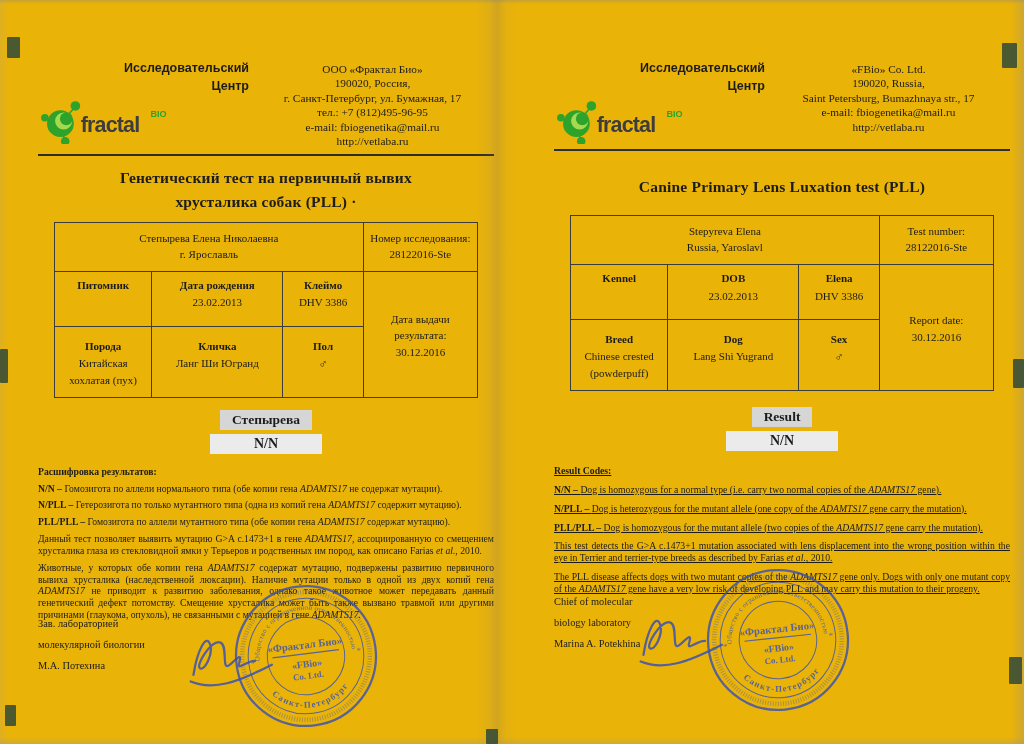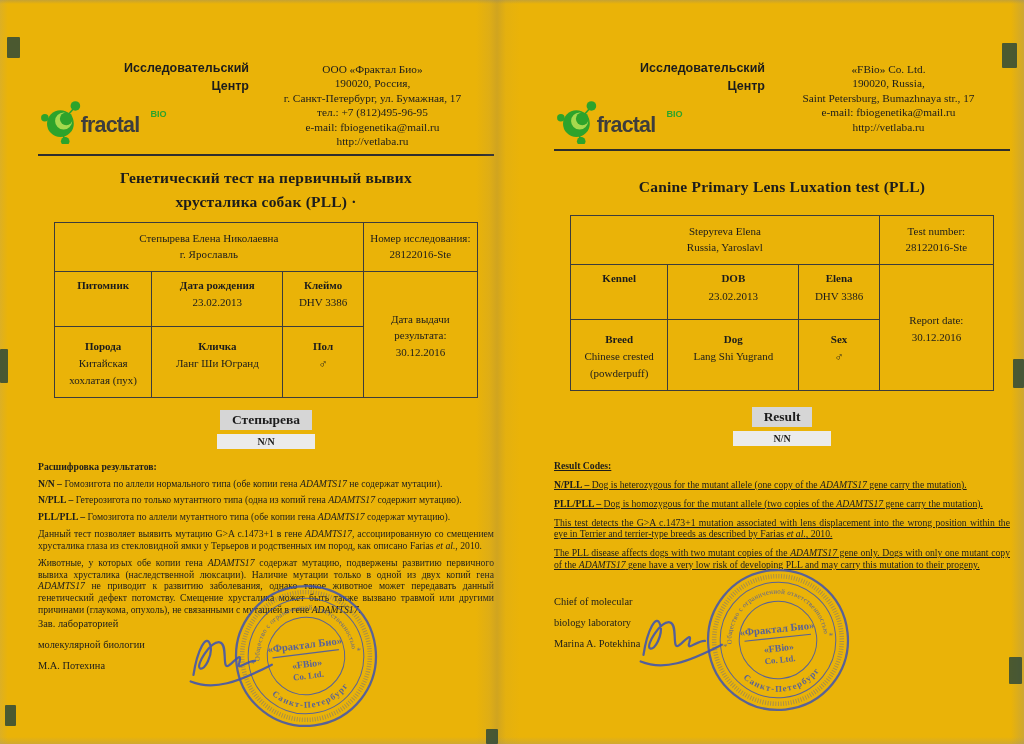--- a/index.html
+++ b/index.html
@@ -51,22 +51,22 @@
   .r2 td{height:46px;vertical-align:top;padding-top:5px;line-height:1.6;}
   .r3 td{height:56px;vertical-align:top;padding-top:11px;line-height:1.55;}
   .info .lbl{font-weight:bold;}
   .info .rpt{vertical-align:middle;line-height:1.5;}
   .sexv{font-size:12px;}
 
   
   .result{text-align:center;margin:12px auto 0;width:140px;}
   .result-label{display:inline-block;background:#d6d6d6;font-weight:bold;font-size:13.5px;
     padding:2px 12px;}
-  .result-value{background:#ebebeb;font-weight:bold;font-size:10px;padding:2px 0;
-    margin-top:4px;width:98px;margin-left:auto;margin-right:auto;}
+  .result-value{background:#ebebeb;font-weight:bold;font-size:14px;padding:2px 0;
+    margin-top:4px;width:112px;margin-left:auto;margin-right:auto;}
   .right .result{margin-top:16px;}
 
   
   .body{margin-top:12px;font-size:9.7px;line-height:1.22;text-align:justify;}
   .body p{margin:0 0 5px;}
   .right .body{margin-top:14px;}
   .right .body p{margin-bottom:7px;text-decoration:underline;}
   .lead{font-weight:bold;}
   .b{font-weight:bold;} .i{font-style:italic;}
 
@@ -329,20 +329,21 @@
         </tbody>
       </table>
 
       <div class="result">
         <div><span class="result-label">Result</span></div>
         <div class="result-value">N/N</div>
       </div>
 
       <div class="body">
         <p class="lead">Result Codes:</p>
+        <p><span class="b">N/N – </span><span>Dog is homozygous for a normal type (i.e. carry two normal copies of the </span><span class="i">ADAMTS17</span><span> gene).</span></p>
         <p><span class="b">N/PLL – </span><span>Dog is heterozygous for the mutant allele (one copy of the </span><span class="i">ADAMTS17</span><span> gene carry the mutation).</span></p>
         <p><span class="b">PLL/PLL – </span><span>Dog is homozygous for the mutant allele (two copies of the </span><span class="i">ADAMTS17</span><span> gene carry the mutation).</span></p>
         <p><span>This test detects the G&gt;A c.1473+1 mutation associated with lens displacement into the wrong position within the eye in Terrier and terrier-type breeds as described by Farias </span><span class="i">et al.</span><span>, 2010.</span></p>
         <p><span>The PLL disease affects dogs with two mutant copies of the </span><span class="i">ADAMTS17</span><span> gene only. Dogs with only one mutant copy of the </span><span class="i">ADAMTS17</span><span> gene have a very low risk of developing PLL and may carry this mutation to their progeny.</span></p>
       </div>
 
       <div class="sig-area">
         <div class="sig-lines">
             <div class="ln">Chief of molecular</div>
             <div class="ln">biology laboratory</div>

